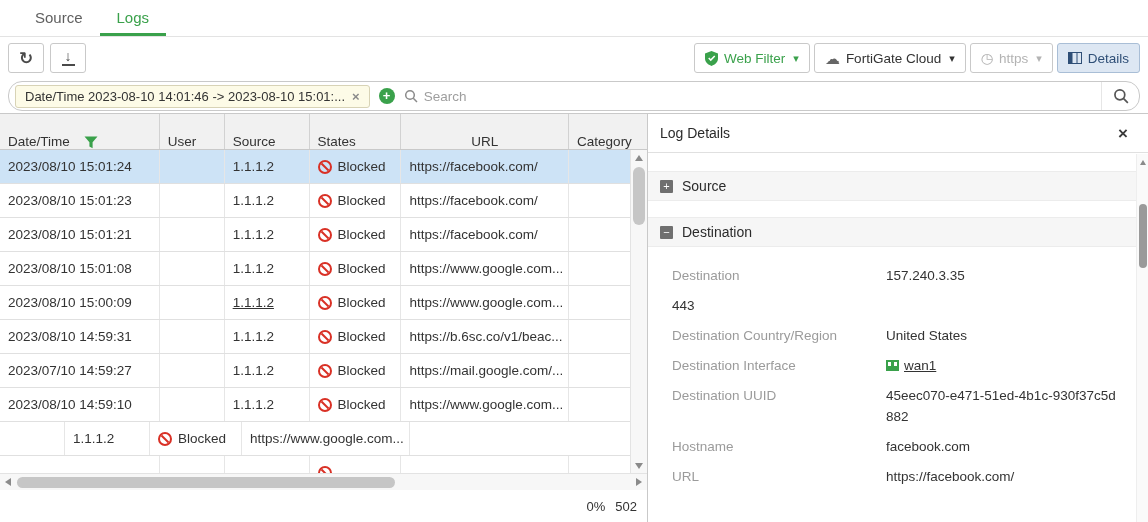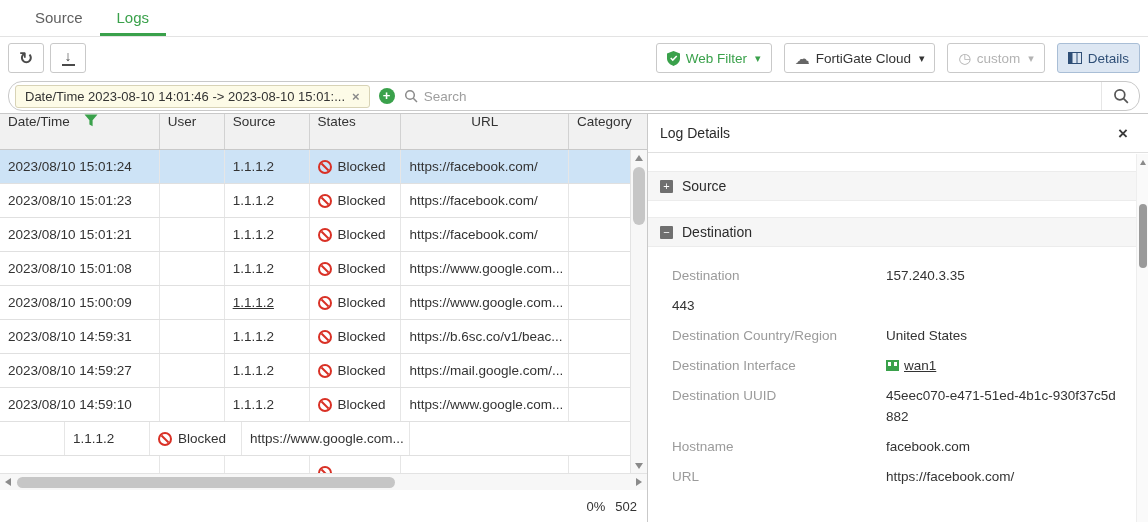--- a/index.html
+++ b/index.html
@@ -7,21 +7,21 @@
   body{font-family:"Liberation Sans","DejaVu Sans",sans-serif;font-size:13.5px;color:#333;background:#fff;position:relative}
 
   
   .tabbar{height:37px;border-bottom:1px solid #e3e3e3;display:flex;align-items:stretch;padding-left:18px;background:#fff}
   .tab{display:flex;align-items:center;padding:2px 17px 0;font-size:15px;color:#5f5f5f;cursor:pointer;border-bottom:3px solid transparent}
   .tab.active{color:#3aa14b;border-bottom-color:#3aa14b}
 
   
   .toolbar{height:42px;display:flex;align-items:center;padding:0 8px;background:#fff}
   .tb-left{display:flex;gap:6px}
-  .tb-right{margin-left:auto;display:flex;gap:12px;align-items:center}
+  .tb-right{margin-left:auto;display:flex;gap:4px;align-items:center}
   .btn{height:30px;display:inline-flex;align-items:center;gap:6px;padding:0 10px;background:#fff;border:1px solid #c9c9c9;border-radius:3px;font-size:13.5px;color:#333;cursor:pointer;white-space:nowrap}
   .btn.icon-only{width:36px;justify-content:center;padding:0}
   .btn .caret{font-size:11px;margin-left:2px}
   .btn-webfilter{color:#3aa14b}
   .btn-custom{color:#b3b3b3}
   .btn-details{background:#dde7f3;border-color:#a9bed6;color:#2f4f77}
   .refresh-glyph{font-size:17px;font-weight:bold;color:#4a4a4a;line-height:1}
   .dl-icon{display:inline-flex;flex-direction:column;align-items:center}
   .dl-icon .dl-arrow{font-size:14px;font-weight:bold;color:#4a4a4a;line-height:12px}
   .dl-icon::after{content:"";width:13px;height:2px;background:#4a4a4a;margin-top:2px}
@@ -38,21 +38,21 @@
   .search-input::placeholder{color:#9e9e9e}
   .search-btn{width:38px;height:100%;display:flex;align-items:center;justify-content:center;border-left:1px solid #e6e6e6;cursor:pointer}
 
   
   .main{position:absolute;top:113px;left:0;right:0;bottom:0;display:flex;border-top:1px solid #c9c9c9}
   .left{width:648px;flex:0 0 648px;display:flex;flex-direction:column;border-right:1px solid #c9c9c9;background:#fff}
   .right{flex:1;position:relative;background:#fff}
 
   
   .thead{height:36px;display:flex;background:#f1f1f1;border-bottom:1px solid #c9c9c9}
-  .th{display:flex;align-items:flex-start;gap:14px;padding:0 8px;border-right:1px solid #d2d2d2;color:#333;overflow:hidden;white-space:nowrap}
+  .th{display:flex;align-items:flex-end;gap:14px;padding:0 8px;border-right:1px solid #d2d2d2;color:#333;overflow:hidden;white-space:nowrap}
   .tbody{position:relative;flex:1;overflow:hidden}
   .tr{height:34px;display:flex;border-bottom:1px solid #e0e0e0;background:#fff;cursor:pointer}
   .tr.selected{background:#cde3f6}
   .td{display:flex;align-items:center;padding:0 8px;border-right:1px solid #e6e6e6;overflow:hidden;white-space:nowrap}
   .td.u{text-decoration:underline}
   .c0{width:160px}.c1{width:65px}.c2{width:85px}.c3{width:92px}.c4{width:168px}.c5{width:78px;border-right:none;padding-right:26px}
   .th.c4{justify-content:center}
   .blocked-icon{width:14px;height:14px;border:2px solid #d93025;border-radius:50%;position:relative;display:inline-block;flex:0 0 auto}
   .blocked-icon::after{content:"";position:absolute;left:0;top:4px;width:10px;height:2px;background:#d93025;transform:rotate(45deg)}
   .act-label{margin-left:6px}
@@ -125,21 +125,21 @@
       <span>Web Filter</span>
       <span class="caret">▾</span>
     </div>
     <div class="btn">
       <span class="cloud-glyph">☁</span>
       <span>FortiGate Cloud</span>
       <span class="caret">▾</span>
     </div>
     <div class="btn btn-custom">
       <span class="clock-glyph">◷</span>
-      <span>custom</span>
+      <span>https</span>
       <span class="caret">▾</span>
     </div>
     <div class="btn btn-details">
       <span style="display:flex">
         <svg width="14" height="12" viewBox="0 0 14 12">
             <rect x="0.5" y="0.5" width="13" height="11" fill="none" stroke="#2f4f77"></rect>
             <rect x="0.5" y="0.5" width="4" height="11" fill="#2f4f77"></rect>
             <line x1="9" y1="0" x2="9" y2="12" stroke="#2f4f77"></line>
           </svg>
       </span>
@@ -256,21 +256,21 @@
         <div class="td c2">1.1.1.2</div>
         <div class="td c3">
             <span class="blocked-icon"></span>
             <span class="act-label">Blocked</span>
           </div>
         <div class="td c4">https://b.6sc.co/v1/beac...</div>
         <div class="td c5"></div>
       </div>
 
       <div class="tr">
-        <div class="td c0">2023/08/10 14:59:27</div>
+        <div class="td c0">2023/07/10 14:59:27</div>
         <div class="td c1"></div>
         <div class="td c2">1.1.1.2</div>
         <div class="td c3">
             <span class="blocked-icon"></span>
             <span class="act-label">Blocked</span>
           </div>
         <div class="td c4">https://mail.google.com/...</div>
         <div class="td c5"></div>
       </div>
 

